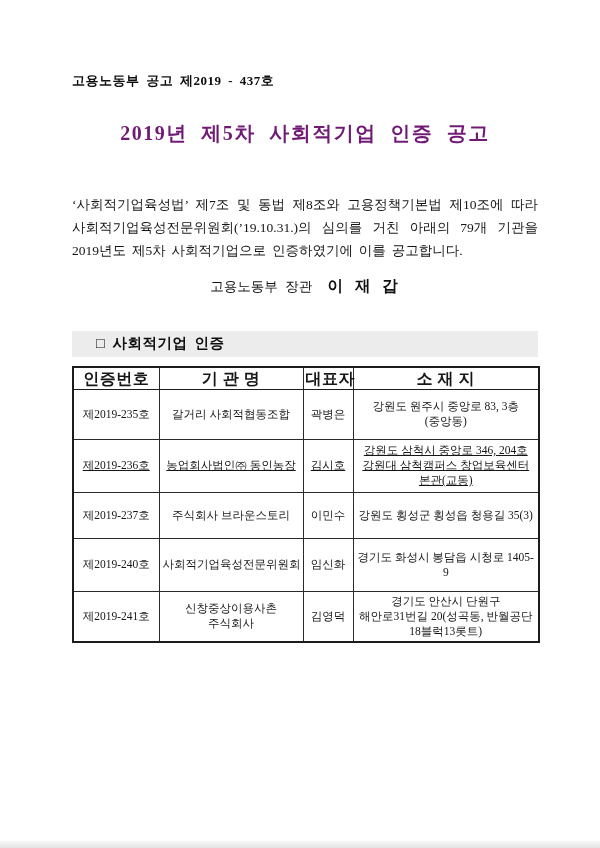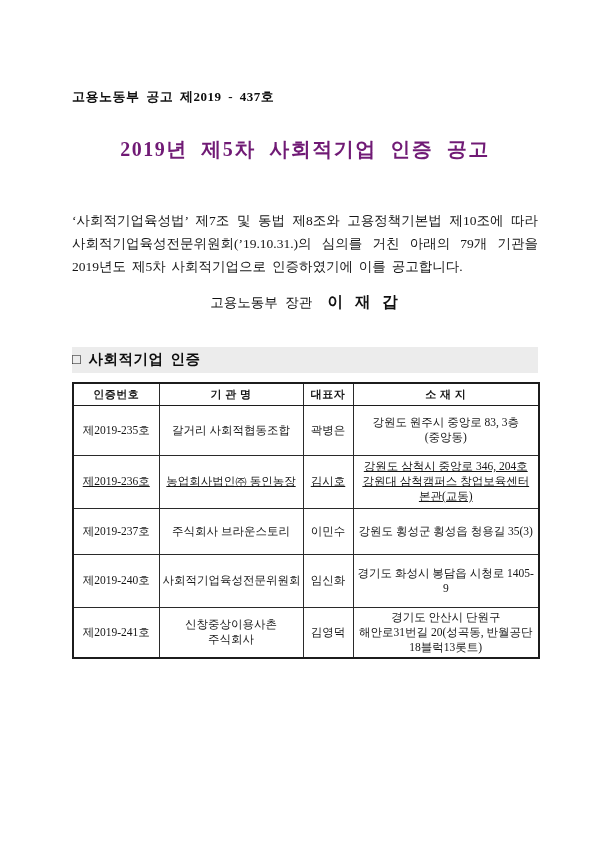--- a/index.html
+++ b/index.html
@@ -6,50 +6,50 @@
   body{
     width:600px;height:848px;background:#ffffff;overflow:hidden;
     font-family:"Liberation Serif","DejaVu Serif",serif;color:#111;
     -webkit-font-smoothing:antialiased;
   }
   .page{position:relative;width:600px;height:848px;background:#fff;}
   .content{padding:0 62px 0 72px;}
 
   .notice-no{
     padding-top:72px;font-size:13px;font-weight:bold;letter-spacing:.5px;
-    word-spacing:3px;color:#0d0d0d;margin-top:16px;
+    word-spacing:3px;color:#0d0d0d;
   }
   .doc-title{
     margin-top:30px;text-align:center;font-size:20px;font-weight:bold;
     letter-spacing:1.5px;word-spacing:7px;color:#701a75;
   }
   .body-text{
     margin-top:46px;font-size:13.5px;line-height:23px;text-align:justify;
     word-break:keep-all;word-spacing:2.5px;color:#151515;
   }
   .doc-date{margin-top:34px;font-size:13px;letter-spacing:.5px;padding-left:4px;}
   .signature{margin-top:10px;text-align:center;font-size:13.5px;word-spacing:4px;}
   .signature .sig-name{font-weight:bold;font-size:15.5px;letter-spacing:2px;margin-left:8px;}
 
   .section-bar{
     margin-top:34px;background:#ececec;height:26px;display:flex;align-items:center;
   }
-  .section-title{font-size:14.5px;font-weight:bold;letter-spacing:.5px;word-spacing:3px;color:#0d0d0d;}
+  .section-title{font-size:14.5px;font-weight:bold;letter-spacing:.5px;word-spacing:3px;color:#0d0d0d;padding-left:24px;}
 
   table.cert-table{
     margin-top:9px;border-collapse:collapse;table-layout:fixed;width:466px;
     border:2px solid #1c1c1c;
   }
   .cert-table th,.cert-table td{
     border:1px solid #2a2a2a;text-align:center;vertical-align:middle;
     font-size:11.5px;padding:2px 3px;color:#161616;line-height:15px;
     word-break:keep-all;
   }
   .cert-table thead th{
-    font-weight:bold;font-size:11px;height:19px;padding:1px 2px;letter-spacing:.5px;
+    font-weight:bold;font-size:16px;height:19px;padding:1px 2px;letter-spacing:.5px;
     border-bottom:1px solid #1c1c1c;
   }
   .cert-table tbody tr:nth-child(1) td{height:45px;}
   .cert-table tbody tr:nth-child(2) td{height:48px;text-decoration:underline;}
   .cert-table tbody tr:nth-child(3) td{height:41px;}
   .cert-table tbody tr:nth-child(4) td{height:48px;}
   .cert-table tbody tr:nth-child(5) td{height:42px;}
   .cert-table tbody tr:nth-child(6) td{height:46px;}
   .cert-table tbody tr:nth-child(7) td{height:44px;}
   .col-no{width:86px;}

